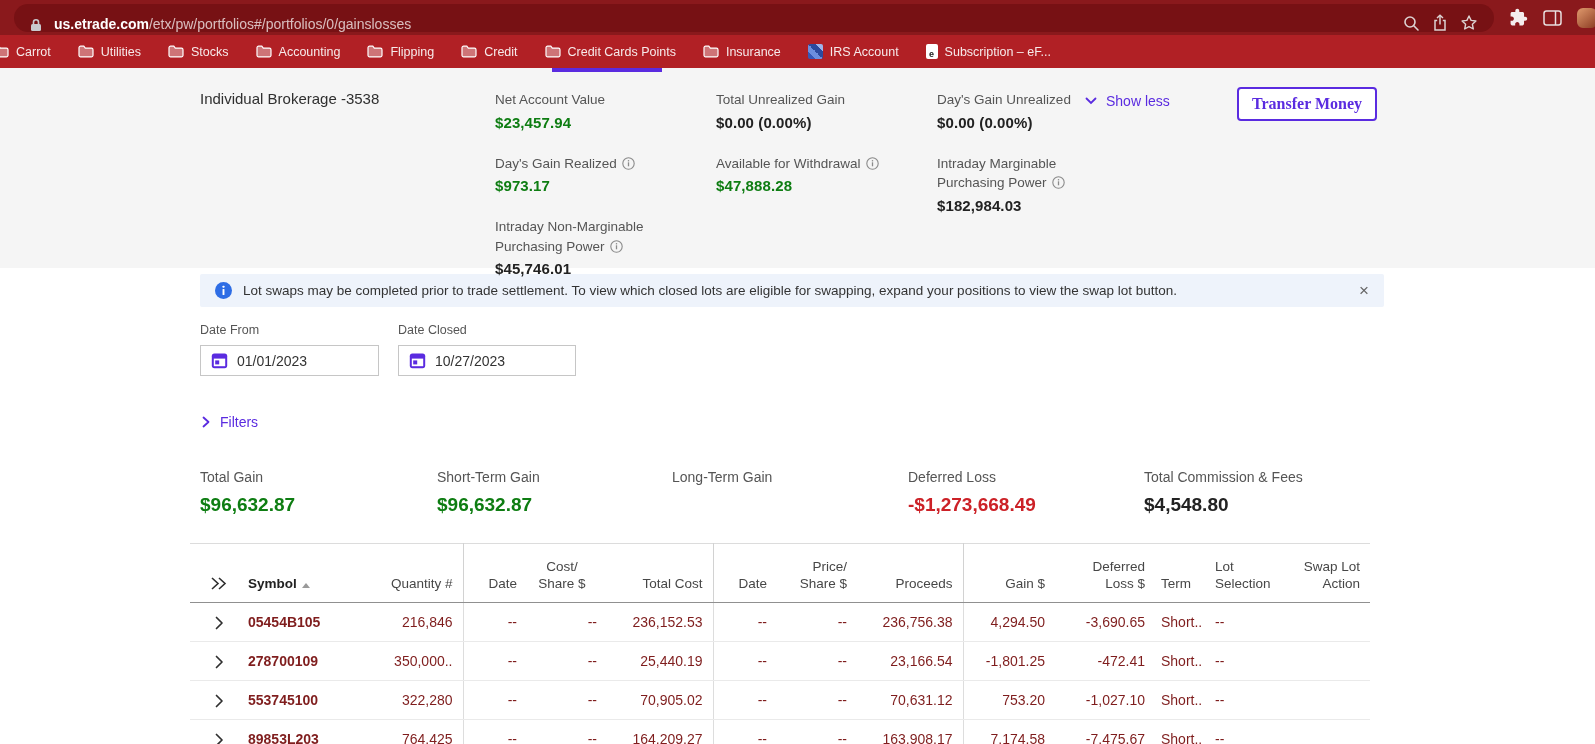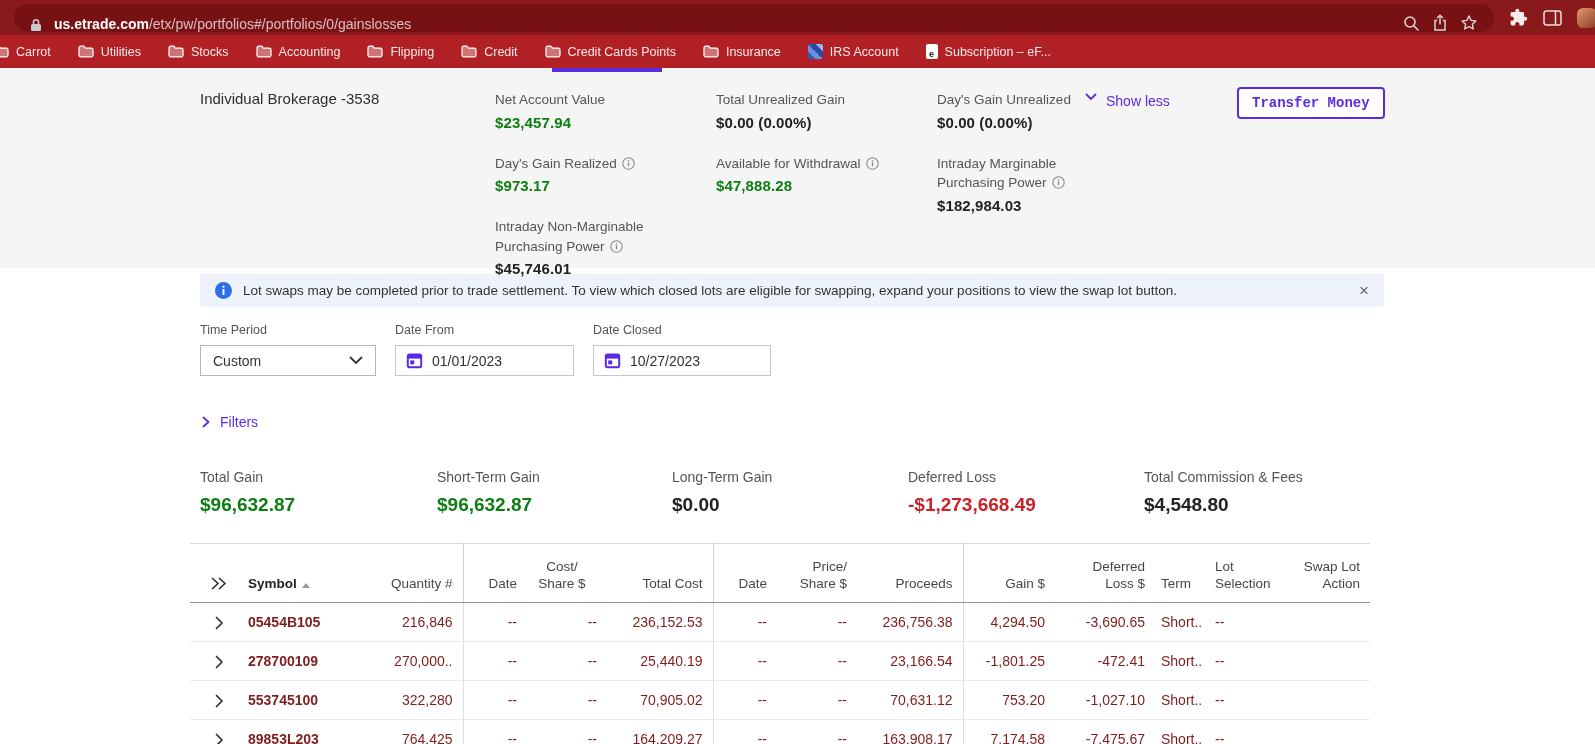--- a/index.html
+++ b/index.html
@@ -30,22 +30,22 @@
   .summary{position:relative;height:200px;background:var(--summary-bg)}
   .tab-indicator{position:absolute;left:552px;top:0;width:110px;height:4px;background:var(--accent)}
   .acct-name{position:absolute;left:200px;top:22px;font-size:15px;color:#2f2f2f}
   .stat-cols{position:absolute;left:495px;top:22px;display:flex}
   .stat-col{width:221px}
   .stat-item{margin-bottom:23px}
   .stat-label{font-size:13.5px;color:#555;max-width:163px;line-height:1.45}
   .info-circle{display:inline-block;margin-left:5px;vertical-align:-2px;line-height:0;cursor:pointer}
   .stat-value{font-size:15px;font-weight:700;color:#222;margin-top:4px;letter-spacing:.1px}
   .stat-value.green{color:var(--positive)}
-  .show-less{position:absolute;left:1085px;top:25px;display:flex;gap:9px;color:var(--accent);font-size:14px;cursor:pointer;text-decoration:none}
-  .transfer-btn{position:absolute;left:1237px;top:19px;background:#fff;border:2px solid var(--accent);border-radius:4px;color:var(--accent);font-weight:700;font-size:14px;padding:6px 13px;cursor:pointer;font-family:Liberation Mono, monospace}
+  .show-less{position:absolute;left:1085px;top:25px;display:flex;align-items:center;gap:9px;color:var(--accent);font-size:14px;cursor:pointer;text-decoration:none}
+  .transfer-btn{position:absolute;left:1237px;top:19px;background:#fff;border:2px solid var(--accent);border-radius:4px;color:var(--accent);font-weight:700;font-size:16px;padding:6px 13px;cursor:pointer;font-family:Liberation Serif, serif}
 
   
   .banner{margin:6px 0 0 200px;width:1184px;height:33px;background:var(--banner-bg);display:flex;align-items:center;gap:11px;padding:0 15px;border-radius:2px}
   .banner-text{font-size:13.5px;color:#333}
   .banner-close{margin-left:auto;color:#666;font-size:17px;line-height:1;cursor:pointer}
 
   .filter-row{margin:16px 0 0 200px;display:flex;gap:19px}
   .field label{display:block;font-size:12.5px;color:#555;margin-bottom:8px}
   .select{width:176px;height:31px;border:1px solid #b5b5b5;background:#fff;display:flex;align-items:center;justify-content:space-between;padding:0 12px;font-size:14px;color:#333;cursor:pointer}
   .date-input{height:31px;border:1px solid #c6c6c6;background:#fff;display:flex;align-items:center;gap:9px;padding:0 10px;font-size:14px;color:#333;cursor:text}
@@ -275,29 +275,20 @@
             <rect x="7.55" y="3.8" width="1.9" height="1.9" rx=".4" fill="#fff"></rect>
             <rect x="7.55" y="7" width="1.9" height="6" rx=".5" fill="#fff"></rect>
           </svg>
       </span>
       <span class="banner-text">Lot swaps may be completed prior to trade settlement. To view which closed lots are eligible for swapping, expand your positions to view the swap lot button.</span>
       <span class="banner-close">×</span>
     </div>
 
     <div class="filter-row">
       <div class="field">
-        <label>Time Period</label>
-        <div class="select">
-          <span>Custom</span>
-          <svg width="14" height="9" viewBox="0 0 14 9">
-              <polyline points="1.5,1.5 7,7 12.5,1.5" fill="none" stroke="#333" stroke-width="1.8" stroke-linecap="round"></polyline>
-            </svg>
-        </div>
-      </div>
-      <div class="field">
         <label>Date From</label>
         <div class="date-input w1">
           <span class="tb-icon">
             <svg width="17" height="17" viewBox="0 0 17 17">
                 <rect x="0.8" y="1.6" width="15.4" height="14.6" rx="2.6" fill="var(--accent)"></rect>
                 <rect x="2.8" y="6.6" width="11.4" height="7.6" fill="#fff"></rect>
                 <rect x="4.2" y="8.4" width="4" height="4" fill="var(--accent)"></rect>
               </svg>
           </span>
           <span>01/01/2023</span>
@@ -329,21 +320,20 @@
         <div>
           <div class="total-label">Total Gain</div>
           <div class="total-value green">$96,632.87</div>
         </div>
         <div>
           <div class="total-label">Short-Term Gain</div>
           <div class="total-value green">$96,632.87</div>
         </div>
         <div>
           <div class="total-label">Long-Term Gain</div>
-          <div class="total-value">$0.00</div>
         </div>
         <div>
           <div class="total-label">Deferred Loss</div>
           <div class="total-value red">-$1,273,668.49</div>
         </div>
         <div>
           <div class="total-label">Total Commission &amp; Fees</div>
           <div class="total-value">$4,548.80</div>
         </div>
       </div>
@@ -392,21 +382,21 @@
             <td class="al-right col-deferred_loss neg">-3,690.65</td>
             <td class="al-left col-term">Short..</td>
             <td class="al-left col-lot_selection">--</td>
             <td class="al-right col-swap_lot_action"></td>
           </tr>
           <tr>
             <td class="al-center col-expand expand-cell"><svg width="9" height="14" viewBox="0 0 9 14">
                 <polyline points="1.5,1.5 7,7 1.5,12.5" fill="none" stroke="#2f2f2f" stroke-width="1.7" stroke-linecap="round" stroke-linejoin="round"></polyline>
               </svg></td>
             <td class="al-left col-symbol symbol-link">278700109</td>
-            <td class="al-right col-quantity">270,000..</td>
+            <td class="al-right col-quantity">350,000..</td>
             <td class="al-right divider col-date_acq">--</td>
             <td class="al-right col-cost_share">--</td>
             <td class="al-right col-total_cost">25,440.19</td>
             <td class="al-right divider col-date_sold">--</td>
             <td class="al-right col-price_share">--</td>
             <td class="al-right col-proceeds">23,166.54</td>
             <td class="al-right divider col-gain neg">-1,801.25</td>
             <td class="al-right col-deferred_loss neg">-472.41</td>
             <td class="al-left col-term">Short..</td>
             <td class="al-left col-lot_selection">--</td>

